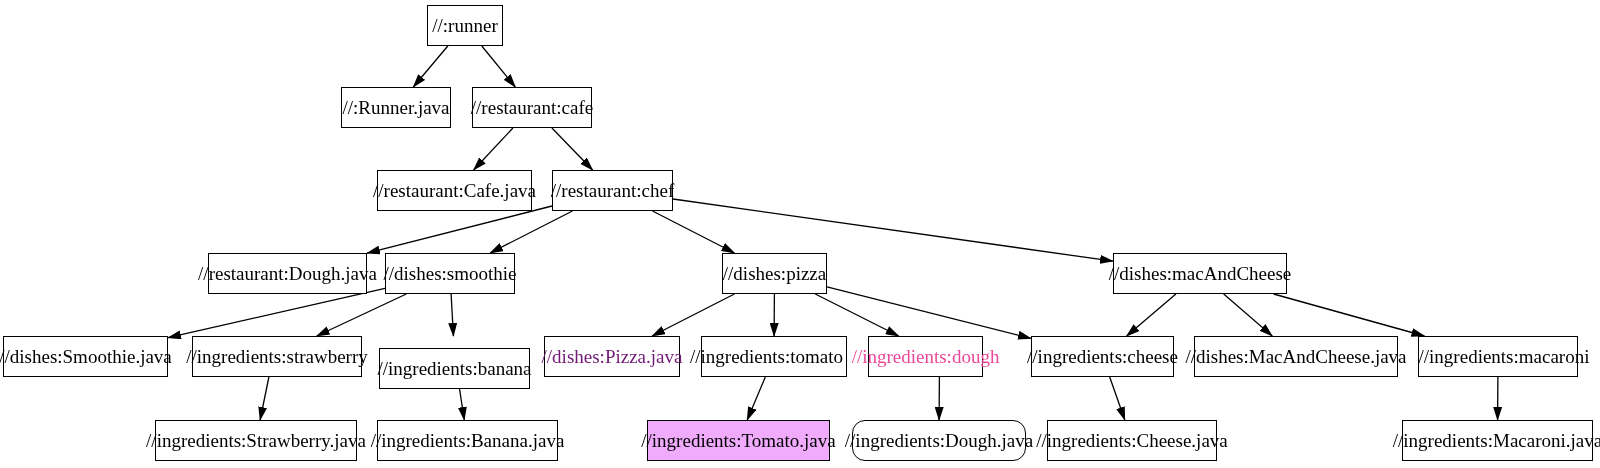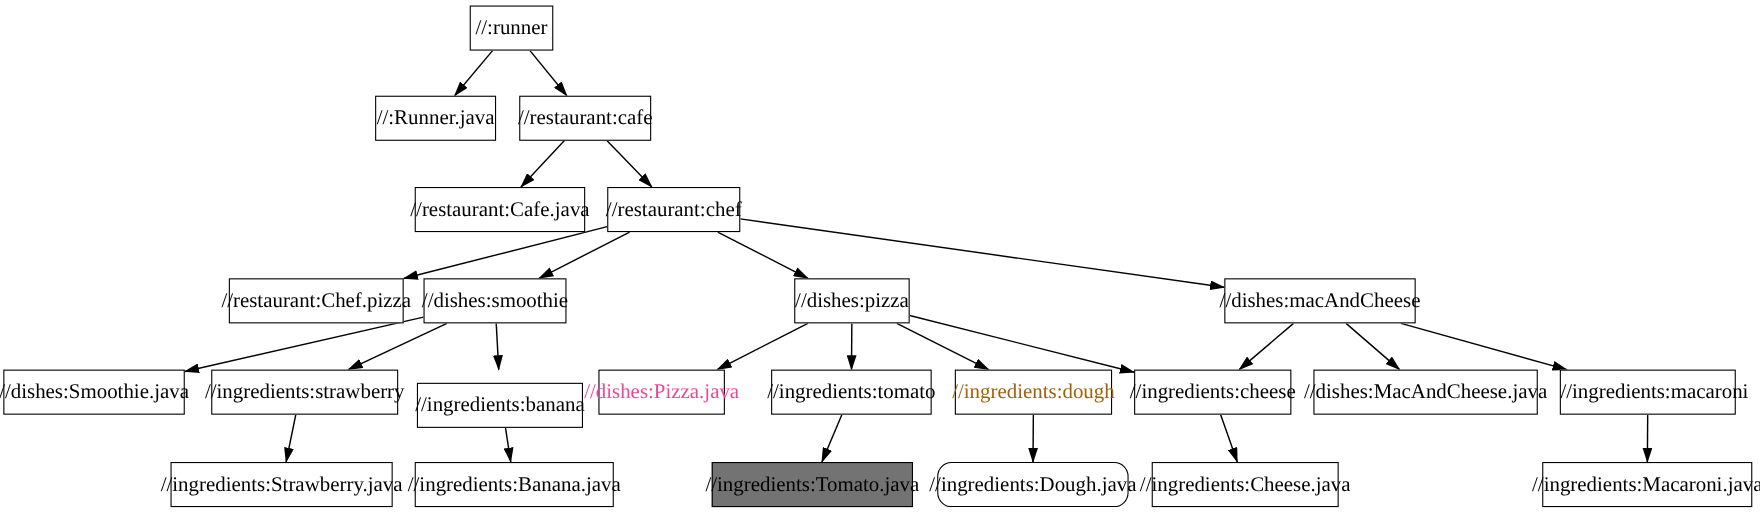--- a/index.html
+++ b/index.html
@@ -84,65 +84,65 @@
       <div class="node" style="left: 472px; top: 87px; width: 120px; height: 41px; border-color: rgb(0, 0, 0); background: rgb(255, 255, 255); color: rgb(0, 0, 0);">
         <span>//restaurant:cafe</span>
       </div>
       <div class="node" style="left: 377px; top: 170px; width: 155px; height: 41px; border-color: rgb(0, 0, 0); background: rgb(255, 255, 255); color: rgb(0, 0, 0);">
         <span>//restaurant:Cafe.java</span>
       </div>
       <div class="node" style="left: 552px; top: 170px; width: 121px; height: 41px; border-color: rgb(0, 0, 0); background: rgb(255, 255, 255); color: rgb(0, 0, 0);">
         <span>//restaurant:chef</span>
       </div>
       <div class="node" style="left: 208px; top: 253px; width: 159px; height: 41px; border-color: rgb(0, 0, 0); background: rgb(255, 255, 255); color: rgb(0, 0, 0);">
-        <span>//restaurant:Chef.pizza</span>
+        <span>//restaurant:Dough.java</span>
       </div>
       <div class="node" style="left: 385px; top: 253px; width: 130px; height: 41px; border-color: rgb(0, 0, 0); background: rgb(255, 255, 255); color: rgb(0, 0, 0);">
         <span>//dishes:smoothie</span>
       </div>
       <div class="node" style="left: 722px; top: 253px; width: 105px; height: 41px; border-color: rgb(0, 0, 0); background: rgb(255, 255, 255); color: rgb(0, 0, 0);">
         <span>//dishes:pizza</span>
       </div>
       <div class="node" style="left: 1113px; top: 253px; width: 174px; height: 41px; border-color: rgb(0, 0, 0); background: rgb(255, 255, 255); color: rgb(0, 0, 0);">
         <span>//dishes:macAndCheese</span>
       </div>
       <div class="node" style="left: 3px; top: 336px; width: 165px; height: 41px; border-color: rgb(0, 0, 0); background: rgb(255, 255, 255); color: rgb(0, 0, 0);">
         <span>//dishes:Smoothie.java</span>
       </div>
       <div class="node" style="left: 192px; top: 336px; width: 170px; height: 41px; border-color: rgb(0, 0, 0); background: rgb(255, 255, 255); color: rgb(0, 0, 0);">
         <span>//ingredients:strawberry</span>
       </div>
       <div class="node" style="left: 379px; top: 348px; width: 151px; height: 41px; border-color: rgb(0, 0, 0); background: rgb(255, 255, 255); color: rgb(0, 0, 0);">
         <span>//ingredients:banana</span>
       </div>
-      <div class="node" style="left: 544px; top: 336px; width: 115px; height: 41px; border-color: rgb(0, 0, 0); background: rgb(255, 255, 255); color: #ec4899; align-items: center;">
+      <div class="node" style="left: 544px; top: 336px; width: 136px; height: 41px; border-color: rgb(0, 0, 0); background: rgb(255, 255, 255); color: #701a75; align-items: center;">
         <span>//dishes:Pizza.java</span>
       </div>
-      <div class="node" style="left: 701px; top: 336px; width: 146px; height: 41px; border-color: rgb(0, 0, 0); background: rgb(255, 255, 255); color: rgb(0, 0, 0);">
+      <div class="node" style="left: 701px; top: 336px; width: 146px; height: 41px; border-color: rgb(0, 0, 0); background: rgb(255, 255, 255); color: rgb(0, 0, 0); justify-content: flex-end;">
         <span>//ingredients:tomato</span>
       </div>
-      <div class="node" style="left: 868px; top: 336px; width: 143px; height: 41px; border-color: rgb(0, 0, 0); background: rgb(255, 255, 255); color: #a16207;">
+      <div class="node" style="left: 868px; top: 336px; width: 115px; height: 41px; border-color: rgb(0, 0, 0); background: rgb(255, 255, 255); color: #ec4899;">
         <span>//ingredients:dough</span>
       </div>
       <div class="node" style="left: 1031px; top: 336px; width: 143px; height: 41px; border-color: rgb(0, 0, 0); background: rgb(255, 255, 255); color: rgb(0, 0, 0);">
         <span>//ingredients:cheese</span>
       </div>
       <div class="node" style="left: 1194px; top: 336px; width: 204px; height: 41px; border-color: rgb(0, 0, 0); background: rgb(255, 255, 255); color: rgb(0, 0, 0);">
         <span>//dishes:MacAndCheese.java</span>
       </div>
       <div class="node" style="left: 1418px; top: 336px; width: 160px; height: 41px; border-color: rgb(0, 0, 0); background: rgb(255, 255, 255); color: rgb(0, 0, 0); padding-left: 12px;">
         <span>//ingredients:macaroni</span>
       </div>
       <div class="node" style="left: 155px; top: 420px; width: 202px; height: 41px; border-color: rgb(0, 0, 0); background: rgb(255, 255, 255); color: rgb(0, 0, 0);">
         <span>//ingredients:Strawberry.java</span>
       </div>
       <div class="node" style="left: 377px; top: 420px; width: 181px; height: 41px; border-color: rgb(0, 0, 0); background: rgb(255, 255, 255); color: rgb(0, 0, 0);">
         <span>//ingredients:Banana.java</span>
       </div>
-      <div class="node" style="left: 647px; top: 420px; width: 183px; height: 41px; border-color: rgb(0, 0, 0); background: #737373; color: rgb(0, 0, 0);">
+      <div class="node" style="left: 647px; top: 420px; width: 183px; height: 41px; border-color: rgb(0, 0, 0); background: #f0abfc; color: rgb(0, 0, 0);">
         <span>//ingredients:Tomato.java</span>
       </div>
       <div class="node" style="left: 852px; top: 420px; width: 174px; height: 41px; border-color: rgb(0, 0, 0); background: rgb(255, 255, 255); color: rgb(0, 0, 0); border-radius: 13px;">
         <span>//ingredients:Dough.java</span>
       </div>
       <div class="node" style="left: 1047px; top: 420px; width: 170px; height: 41px; border-color: rgb(0, 0, 0); background: rgb(255, 255, 255); color: rgb(0, 0, 0);">
         <span>//ingredients:Cheese.java</span>
       </div>
       <div class="node" style="left: 1402px; top: 420px; width: 191px; height: 41px; border-color: rgb(0, 0, 0); background: rgb(255, 255, 255); color: rgb(0, 0, 0);">
         <span>//ingredients:Macaroni.java</span>

